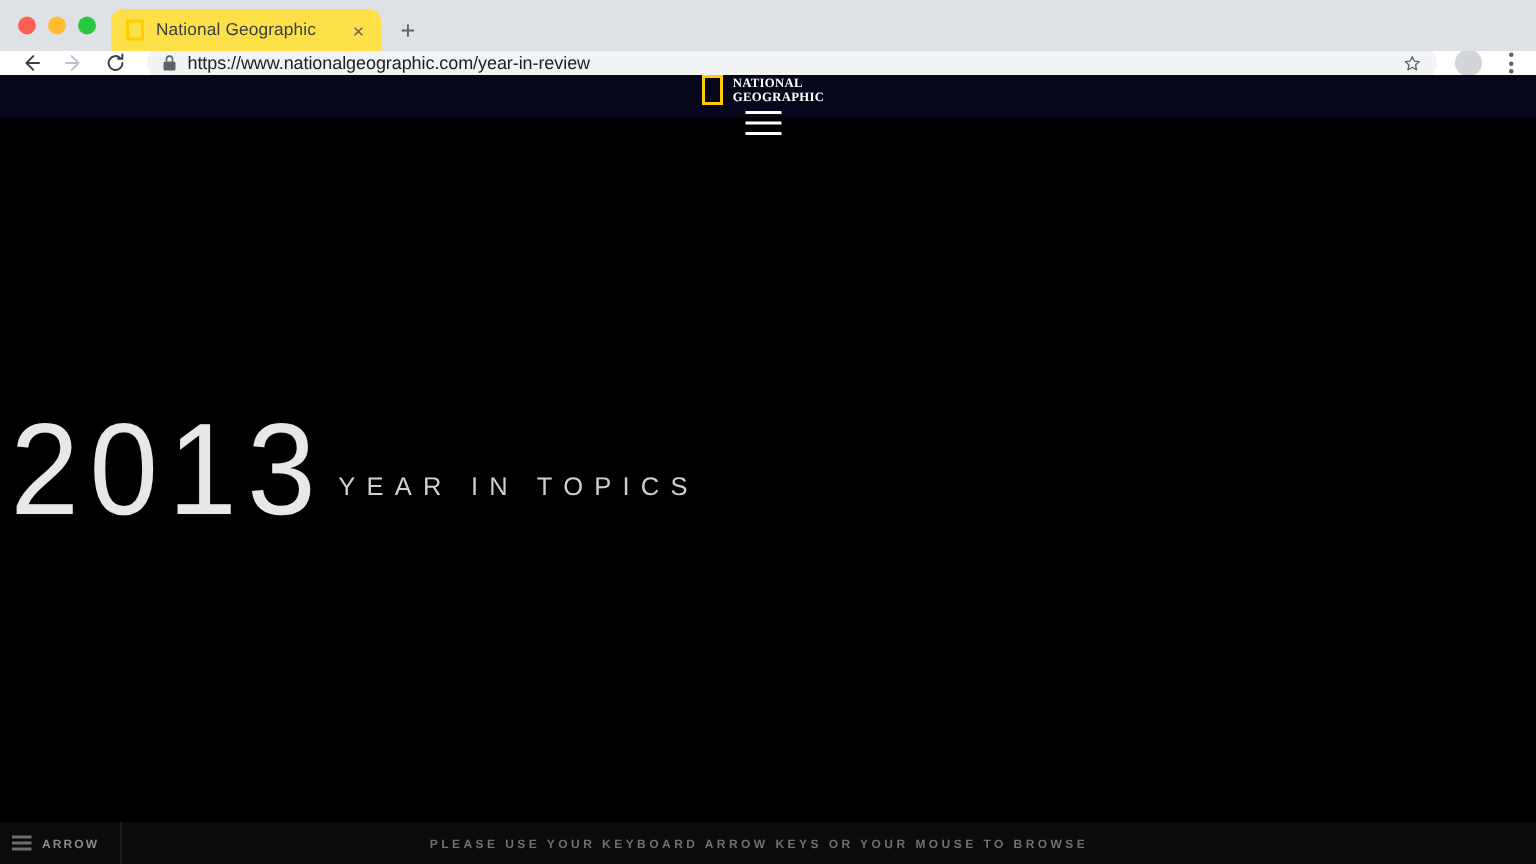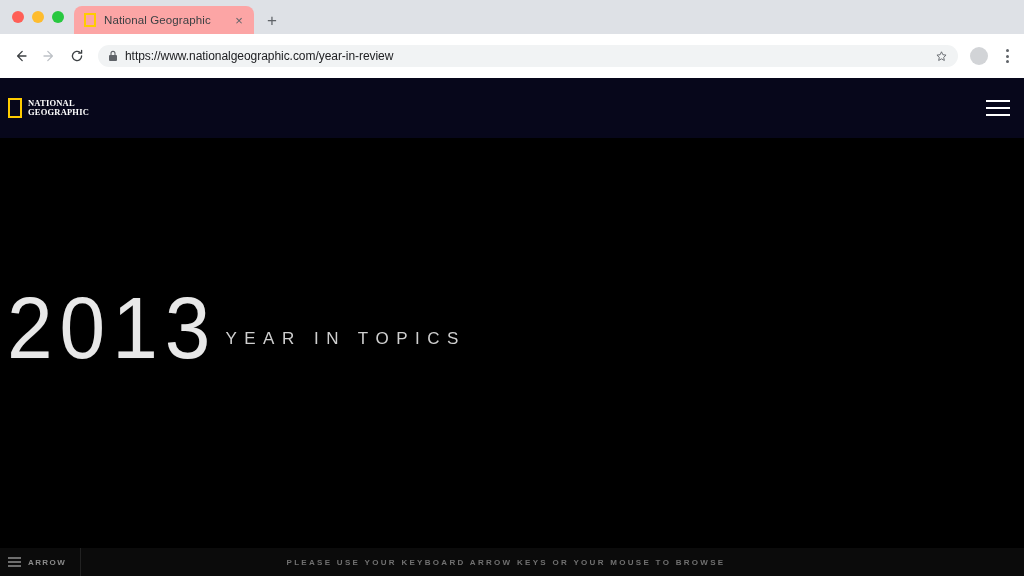--- a/index.html
+++ b/index.html
@@ -48,21 +48,21 @@
     display: block;
   }
   .tl-close { background: #ff5f57; }
   .tl-min   { background: #febc2e; }
   .tl-max   { background: #28c840; }
 
   .tab {
     height: 28px;
     min-width: 180px;
     max-width: 200px;
-    background: #fca5a5;
+    background: #fde047;
     border-radius: 8px 8px 0 0;
     display: flex;
     align-items: center;
     padding: 0 8px 0 10px;
     gap: 8px;
     position: relative;
     box-sizing: border-box;
   }
   .tab-favicon {
     width: 12px;
@@ -98,21 +98,21 @@
     font-size: 17px;
     color: #5f6368;
     font-weight: 300;
     margin-left: 4px;
     margin-bottom: 0px;
     line-height: 1;
   }
 
   
   .toolbar {
-    height: 44px;
+    height: 16px;
     background: #ffffff;
     display: flex;
     align-items: center;
     padding: 0 8px;
     gap: 2px;
     flex: none;
     box-sizing: border-box;
   }
   .nav-btn {
     width: 26px;
@@ -179,29 +179,30 @@
   
   .viewport {
     flex: 1;
     position: relative;
     background: #000000;
     overflow: hidden;
   }
 
   
   .site-header {
-    height: 60px;
+    height: 28px;
     background: #07071b;
     display: flex;
     align-items: center;
     justify-content: space-between;
     padding: 0 14px 0 8px;
     box-sizing: border-box;
     position: relative;
     z-index: 3;
+    flex-direction: column;
   }
   .ng-logo {
     display: flex;
     align-items: center;
     gap: 6px;
   }
   .ng-box {
     width: 14px;
     height: 20px;
     border: 2.5px solid #ffcc00;

